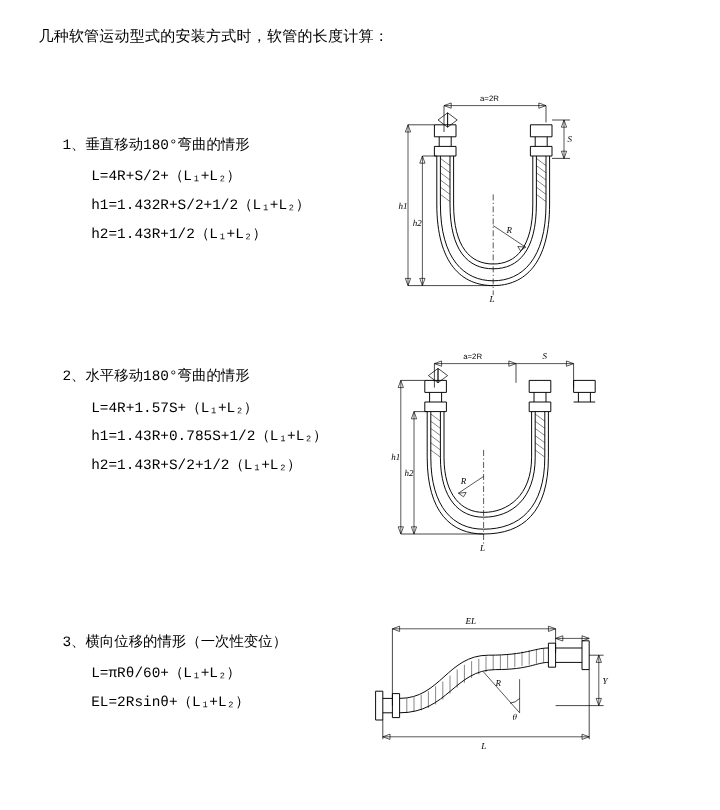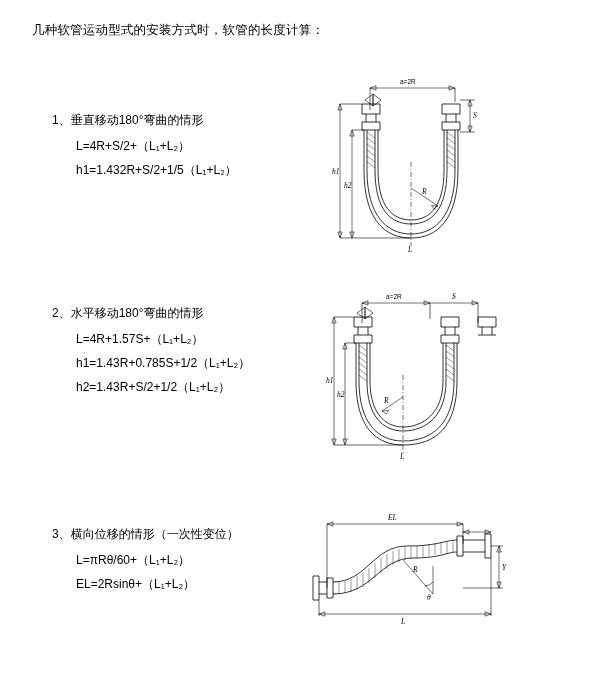--- a/index.html
+++ b/index.html
@@ -23,20 +23,21 @@
   .heading {
     position: absolute;
     left: 32px;
     top: 22px;
     font-size: 12.5px;
     letter-spacing: 0.2px;
     white-space: nowrap;
   }
   .case {
     position: absolute;
+    font-family: Liberation Mono, monospace;
   }
   .case-title {
     font-size: 12px;
     white-space: nowrap;
     margin-bottom: 9px;
   }
   .formula {
     font-size: 12px;
     white-space: nowrap;
     margin-left: 24px;
@@ -65,21 +66,22 @@
 </head>
 <body>
 
 <div class="page">
 
   <div class="heading">几种软管运动型式的安装方式时，软管的长度计算：</div>
 
   <div class="case" id="case1">
     <div class="case-title">1、垂直移动180°弯曲的情形</div>
     <div class="formula">L=4R+S/2+（L₁+L₂）</div>
-    <div class="formula">h1=1.432R+S/2+1/5（L₁+L₂）</div>
+    <div class="formula">h1=1.432R+S/2+1/2（L₁+L₂）</div>
+    <div class="formula">h2=1.43R+1/2（L₁+L₂）</div>
   </div>
 
   <div class="fig" id="fig1">
     <svg width="200" height="200" viewBox="0 0 200 200">
 
       <line class="dim" x1="60" y1="18" x2="145" y2="18"></line>
       <path class="dim" d="M60,18 l6,-2.2 l0,4.4 z" fill="#000"></path>
       <path class="dim" d="M145,18 l-6,-2.2 l0,4.4 z" fill="#000"></path>
       <text class="lbl" x="90" y="14">a=2R</text>
       <line class="thin" x1="60" y1="18" x2="60" y2="40"></line>

